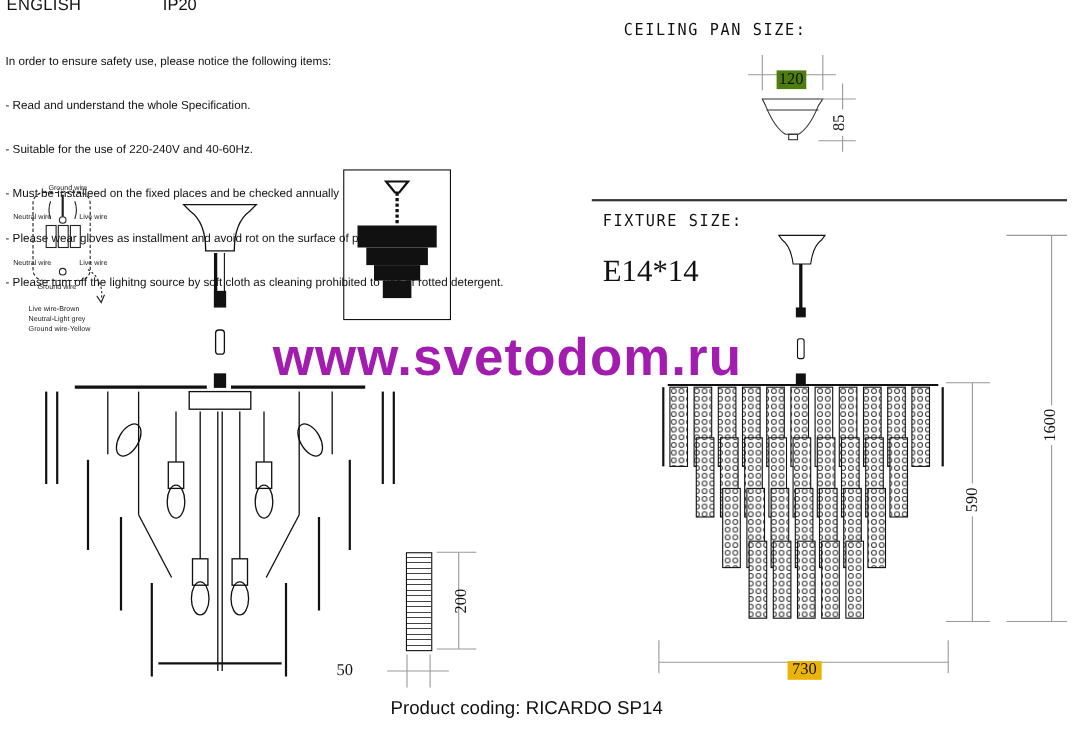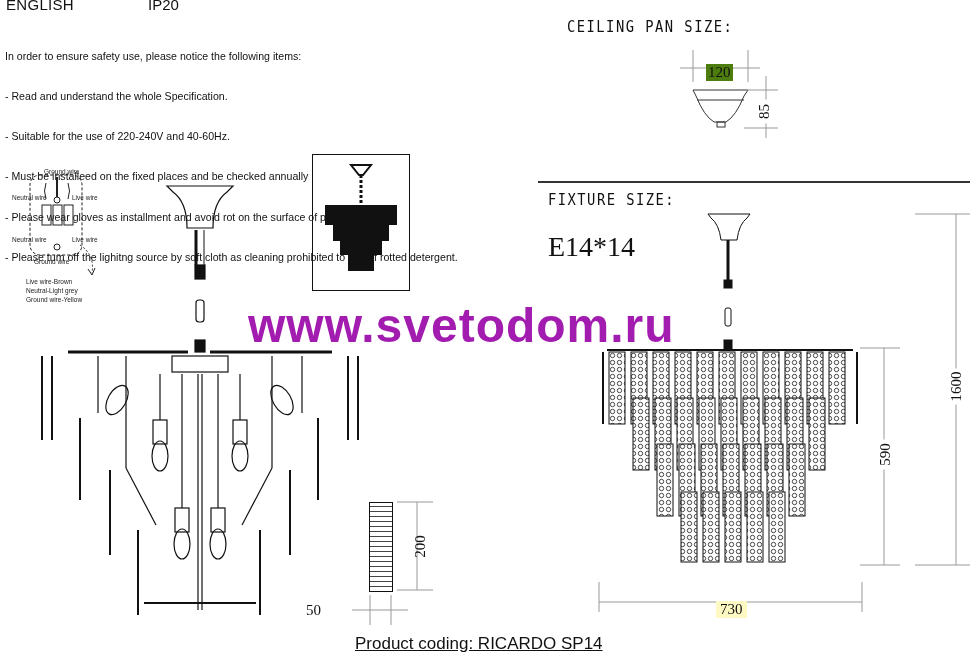--- a/index.html
+++ b/index.html
@@ -6,21 +6,21 @@
   body { width:976px; height:664px; position:relative; overflow:hidden; font-family:"Liberation Sans", sans-serif; color:#111; }
   .abs { position:absolute; }
   .hdr-lang { left:6px; top:-4px; font-size:15px; letter-spacing:0.3px; }
   .hdr-ip { left:148px; top:-4px; font-size:15px; }
   .spec { left:5px; top:23px; font-size:10.6px; line-height:13.4px; white-space:pre; }
   .mono-title { font-family:"DejaVu Sans Mono", monospace; font-size:15px; letter-spacing:1.6px; transform:scaleX(0.92); transform-origin:left top; }
   .serif { font-family:"Liberation Serif", serif;text-align:center; }
   .dim { font-family:"Liberation Serif", serif; font-size:15px; color:#111; }
   .rot { transform:rotate(-90deg); transform-origin:center; }
   .watermark { left:248px; top:298px; font-size:48px; font-weight:bold; color:#a21caf; letter-spacing:1px; }
-  .product { left:355px; top:634px; font-size:17px;text-decoration:underline; }
+  .product { left:355px; top:634px; font-size:17px; }
   .wire-txt { font-size:6.5px; line-height:9px; color:#222; }
   svg { position:absolute; overflow:visible; }
 </style>
 </head>
 <body>
 
 <div class="abs hdr-lang">ENGLISH</div>
 <div class="abs hdr-ip">IP20</div>
 
 <div class="abs spec">
@@ -208,21 +208,21 @@
   <g stroke="#111" stroke-width="2">
     <line x1="8" y1="140" x2="8" y2="212"></line>
       <line x1="262" y1="140" x2="262" y2="212"></line>
   </g>
   <g stroke="#999">
     <line x1="4" y1="370" x2="4" y2="400"></line>
       <line x1="267" y1="370" x2="267" y2="400"></line>
     <line x1="4" y1="390" x2="267" y2="390"></line>
   </g>
 </svg>
-<div class="abs dim" style="left:716px;top:601px;background:#fef9c3;padding:0 4px;">730</div>
+<div class="abs dim" style="left:716px;top:601px;background:#eab308;padding:0 4px;">730</div>
 
 <svg style="left:860px;top:210px;" width="116" height="370">
   <g stroke="#999">
     <line x1="55" y1="4" x2="110" y2="4"></line>
     <line x1="0" y1="138" x2="40" y2="138"></line>
     <line x1="0" y1="355" x2="40" y2="355"></line>
     <line x1="55" y1="355" x2="110" y2="355"></line>
     <line x1="24" y1="138" x2="24" y2="355"></line>
     <line x1="96" y1="4" x2="96" y2="355"></line>
   </g>

